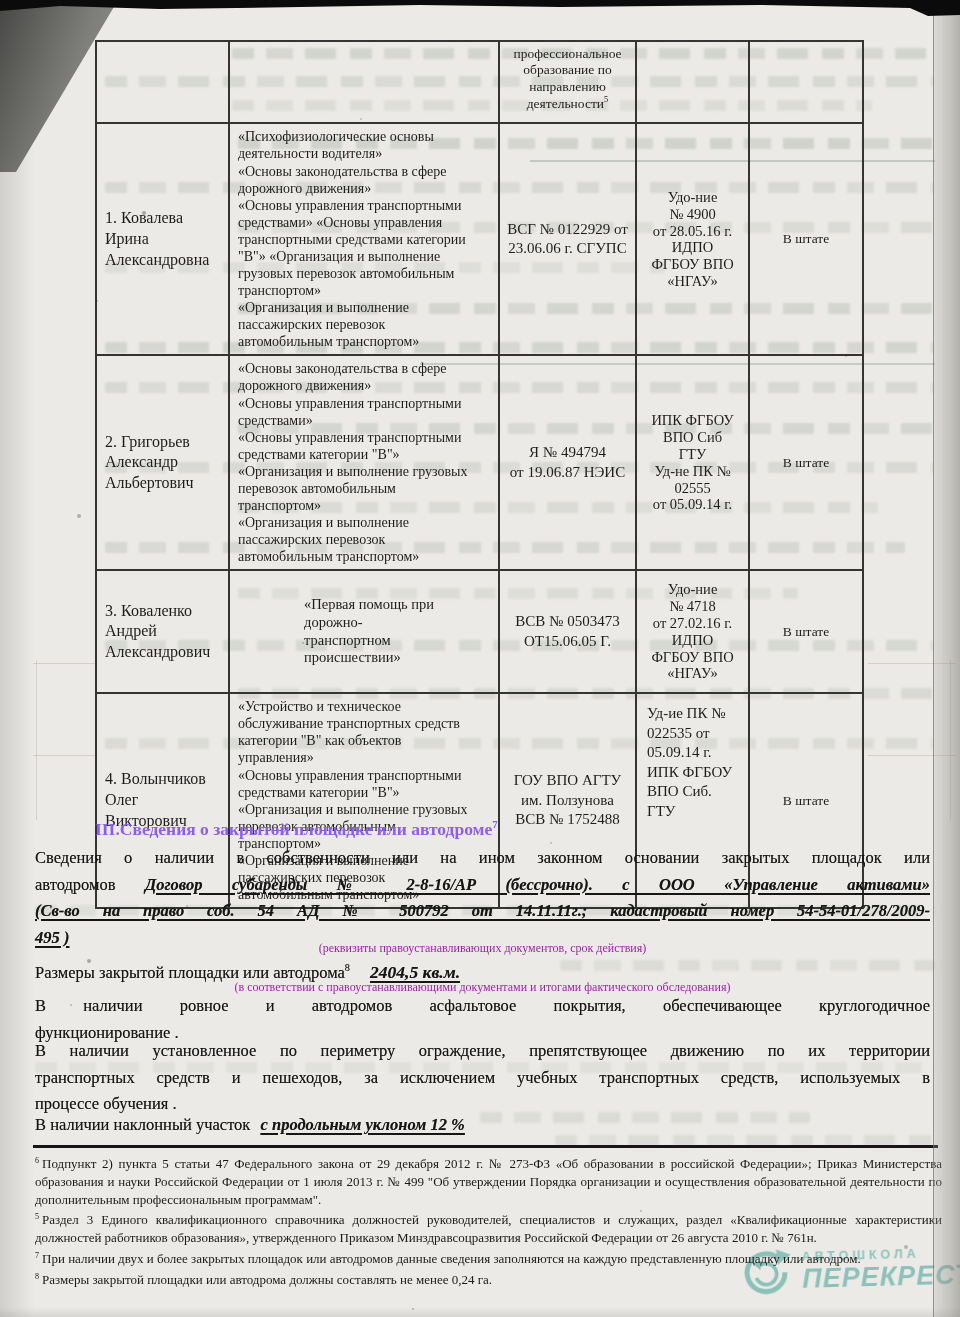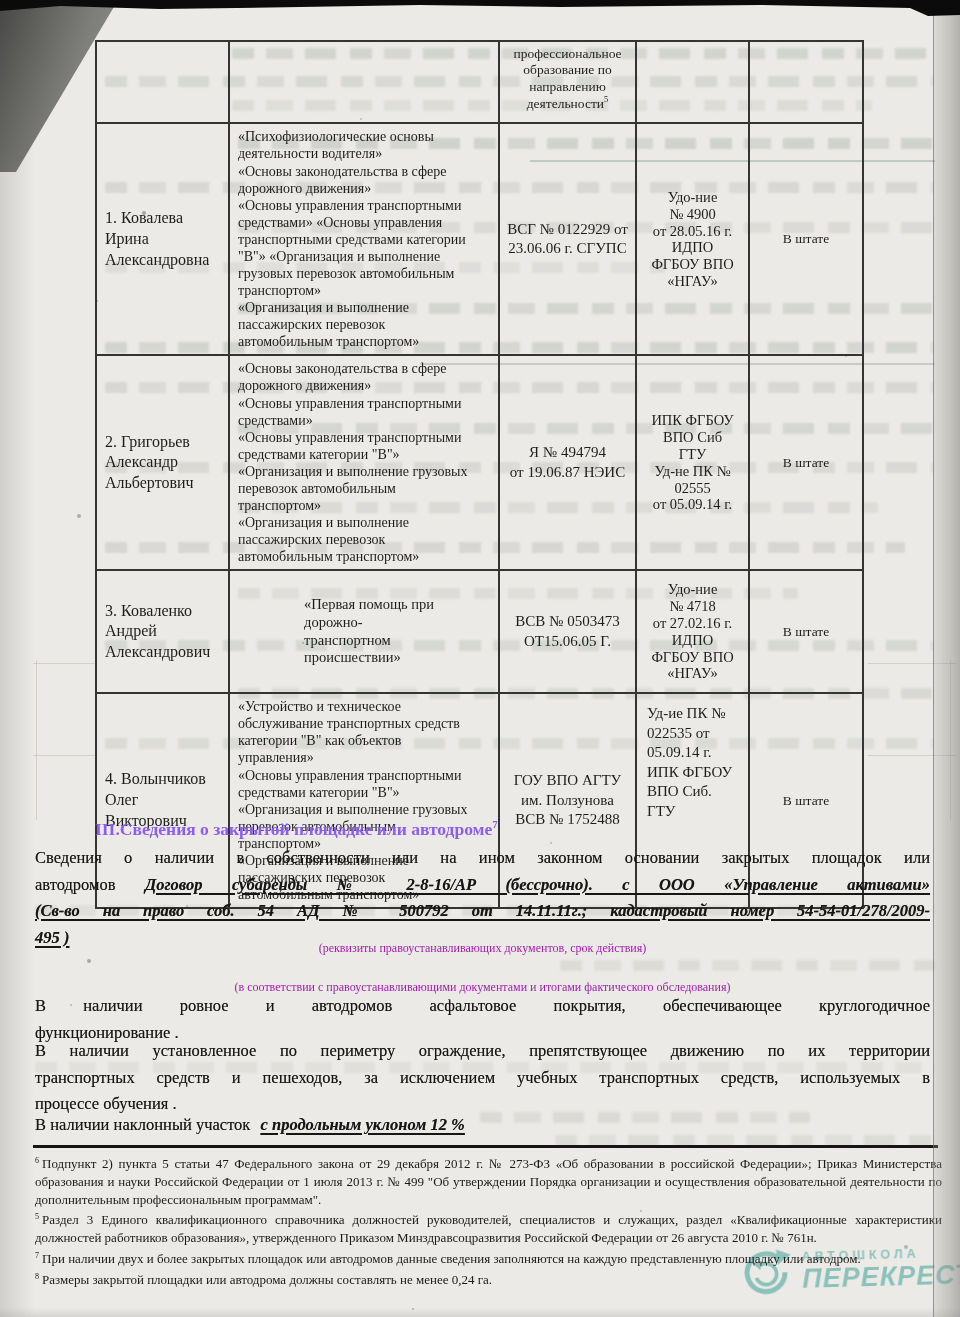--- a/index.html
+++ b/index.html
@@ -235,20 +235,24 @@
 
   <div class="abs body-txt" style="top:845px">
     <div class="pline"><span>Сведения о наличии  в собственности или на ином законном основании закрытых площадок или</span></div>
     <div class="pline"><span>автодромов</span> <span class="filled">Договор субаренды     № 2-8-16/АР (бессрочно).  с ООО «Управление активами»</span></div>
     <div class="pline"><span class="filled">(Св-во  на право  соб.  54 АД  №  500792  от  14.11.11г.;    кадастровый номер    54-54-01/278/2009-</span></div>
     <div class="pline last"><span class="filled">495 )</span></div>
   </div>
 
   <div class="abs caption" style="top:941px">(реквизиты правоустанавливающих документов, срок действия)</div>
 
+  <div class="abs body-txt" style="top:955px">
+    <span>Размеры закрытой площадки или автодрома</span><sup>8</sup>
+    <span class="filled" style="margin-left:16px;font-size:17.5px">2404,5 кв.м.</span>
+  </div>
 
   <div class="abs caption" style="top:980px">(в соответствии с  правоустанавливающими документами и итогами фактического обследования)</div>
 
   <div class="abs body-txt" style="top:993px">
       <div class="jl just">В  наличии  ровное  и  автодромов  асфальтовое  покрытия,  обеспечивающее  круглогодичное</div>
       <div class="jl">функционирование .</div>
     </div>
 
   <div class="abs body-txt" style="top:1038px">
       <div class="jl just">В наличии установленное по периметру ограждение, препятствующее движению по их территории</div>

